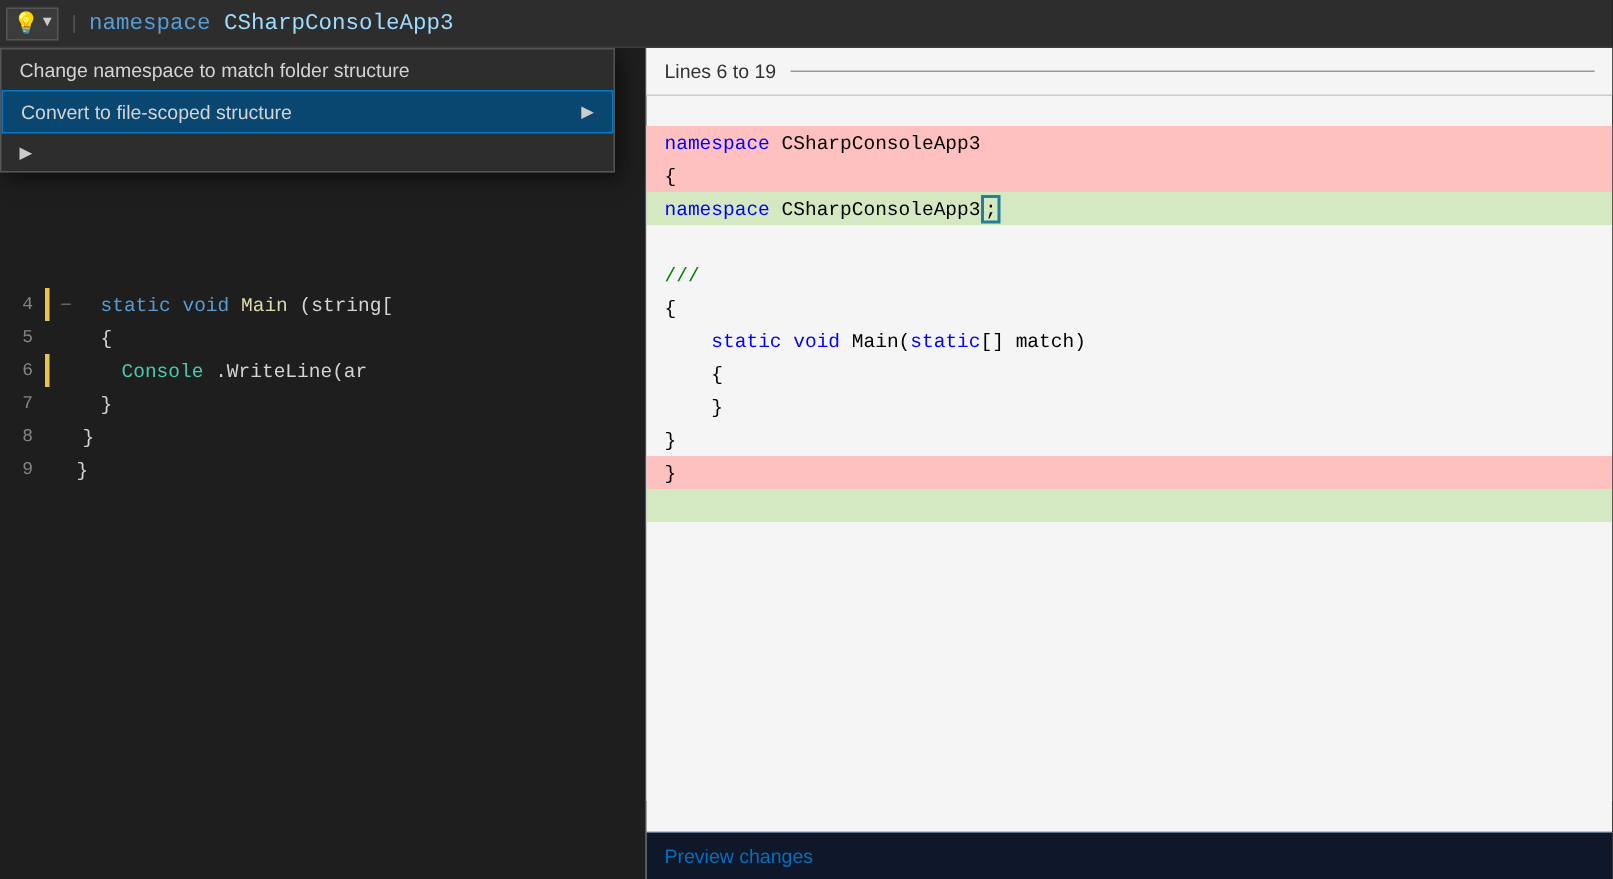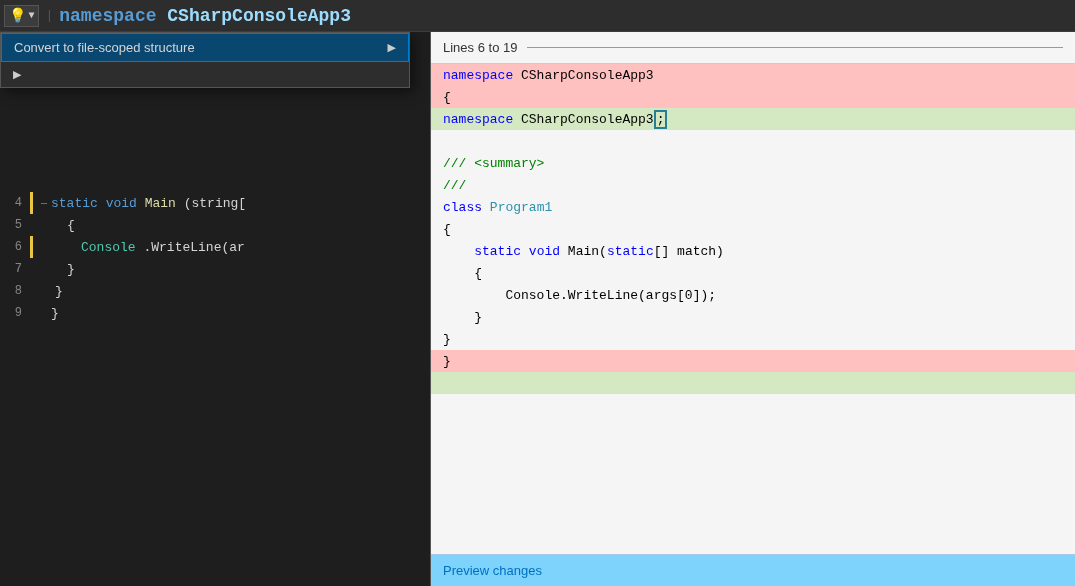--- a/index.html
+++ b/index.html
@@ -47,22 +47,21 @@
       font-size: 14px;
     }
 
     .dropdown-arrow {
       color: #ccc;
       font-size: 10px;
     }
 
     .namespace-text {
       color: #9cdcfe;
-      font-size: 18px;
-      font-weight: bold;
+      font-size: 15px;
     }
 
     .namespace-keyword {
       color: #569cd6;
     }
 
     
     .content-area {
       display: flex;
       flex: 1;
@@ -157,20 +156,21 @@
     .kw-cyan { color: #4ec9b0; }
     .kw-yellow { color: #dcdcaa; }
 
     
     .preview-panel {
       flex: 1;
       background: #f5f5f5;
       display: flex;
       flex-direction: column;
       border-left: 1px solid #555;
+      gap: 20px;
     }
 
     .preview-header {
       padding: 8px 12px;
       font-family: 'Segoe UI', Arial, sans-serif;
       font-size: 13px;
       color: #333;
       border-bottom: 1px solid #ccc;
       background: #f5f5f5;
       display: flex;
@@ -219,21 +219,21 @@
     .p-cyan { color: #2b91af; }
 
     .cursor-box {
       display: inline-block;
       border: 2px solid #267f99;
       padding: 0 1px;
     }
 
     .preview-footer {
       height: 32px;
-      background: #7dd3fc;
+      background: #0f172a;
       border-top: 1px solid #aac8e8;
       display: flex;
       align-items: center;
       padding: 0 12px;
     }
 
     .preview-changes-link {
       color: #0070c1;
       font-family: 'Segoe UI', Arial, sans-serif;
       font-size: 13px;
@@ -256,37 +256,40 @@
       <span class="namespace-keyword">namespace</span>
       <span> </span><span>CSharpConsoleApp3</span>
     </span>
   </div>
 
   <div class="content-area">
 
     <div class="code-panel">
 
       <div class="dropdown-menu">
+        <div class="menu-item">
+          <span>Change namespace to match folder structure</span>
+        </div>
         <div class="menu-item active">
           <span>Convert to file-scoped structure</span>
           <span class="menu-arrow">▶</span>
         </div>
         <div class="menu-item">
           <span class="menu-arrow">▶</span>
         </div>
       </div>
 
       <div class="code-lines">
 
         <div class="code-line">
           <span class="line-number">4</span>
           <div class="yellow-bar"></div>
           <span style="width:4px;flex-shrink:0;"></span>
           <span class="collapse-btn">—</span>
-          <span style="margin-left:0;">
+          <span style="margin-left:16px;">
             <span class="kw-blue">static</span>
             <span> </span>
             <span class="kw-blue">void</span>
             <span> </span>
             <span class="kw-yellow">Main</span>
             <span>(string[</span>
           </span>
         </div>
 
         <div class="code-line">
@@ -347,56 +350,45 @@
         </div>
 
         <div class="preview-code-line added">
           <span class="p-kw">namespace</span>
           <span class="p-default">&nbsp;CSharpConsoleApp3</span>
             <span class="cursor-box p-default">;</span>
         </div>
 
         <div class="preview-code-line normal">&nbsp;</div>
 
-        <div class="preview-code-line normal">
-          <span class="p-green">/// &lt;summary&gt;</span>
-        </div>
 
         <div class="preview-code-line normal">
           <span class="p-green">///</span>
         </div>
 
 
-        <div class="preview-code-line normal">
-          <span class="p-kw">class</span>
-          <span class="p-default">&nbsp;</span>
-          <span class="p-cyan">Program1</span>
-        </div>
 
         <div class="preview-code-line normal">
           <span class="p-default">{</span>
         </div>
 
         <div class="preview-code-line normal">
           <span class="p-default">&nbsp;&nbsp;&nbsp;&nbsp;</span>
           <span class="p-kw">static</span>
           <span class="p-default">&nbsp;</span>
           <span class="p-kw">void</span>
           <span class="p-default">&nbsp;Main(</span>
           <span class="p-kw">static</span>
           <span class="p-default">[] match)</span>
         </div>
 
         <div class="preview-code-line normal">
           <span class="p-default">&nbsp;&nbsp;&nbsp;&nbsp;{</span>
         </div>
 
-        <div class="preview-code-line normal">
-          <span class="p-default">&nbsp;&nbsp;&nbsp;&nbsp;&nbsp;&nbsp;&nbsp;&nbsp;Console.WriteLine(args[0]);</span>
-        </div>
 
         <div class="preview-code-line normal">
           <span class="p-default">&nbsp;&nbsp;&nbsp;&nbsp;}</span>
         </div>
 
         <div class="preview-code-line normal">
           <span class="p-default">}</span>
         </div>
 
         <div class="preview-code-line removed">

